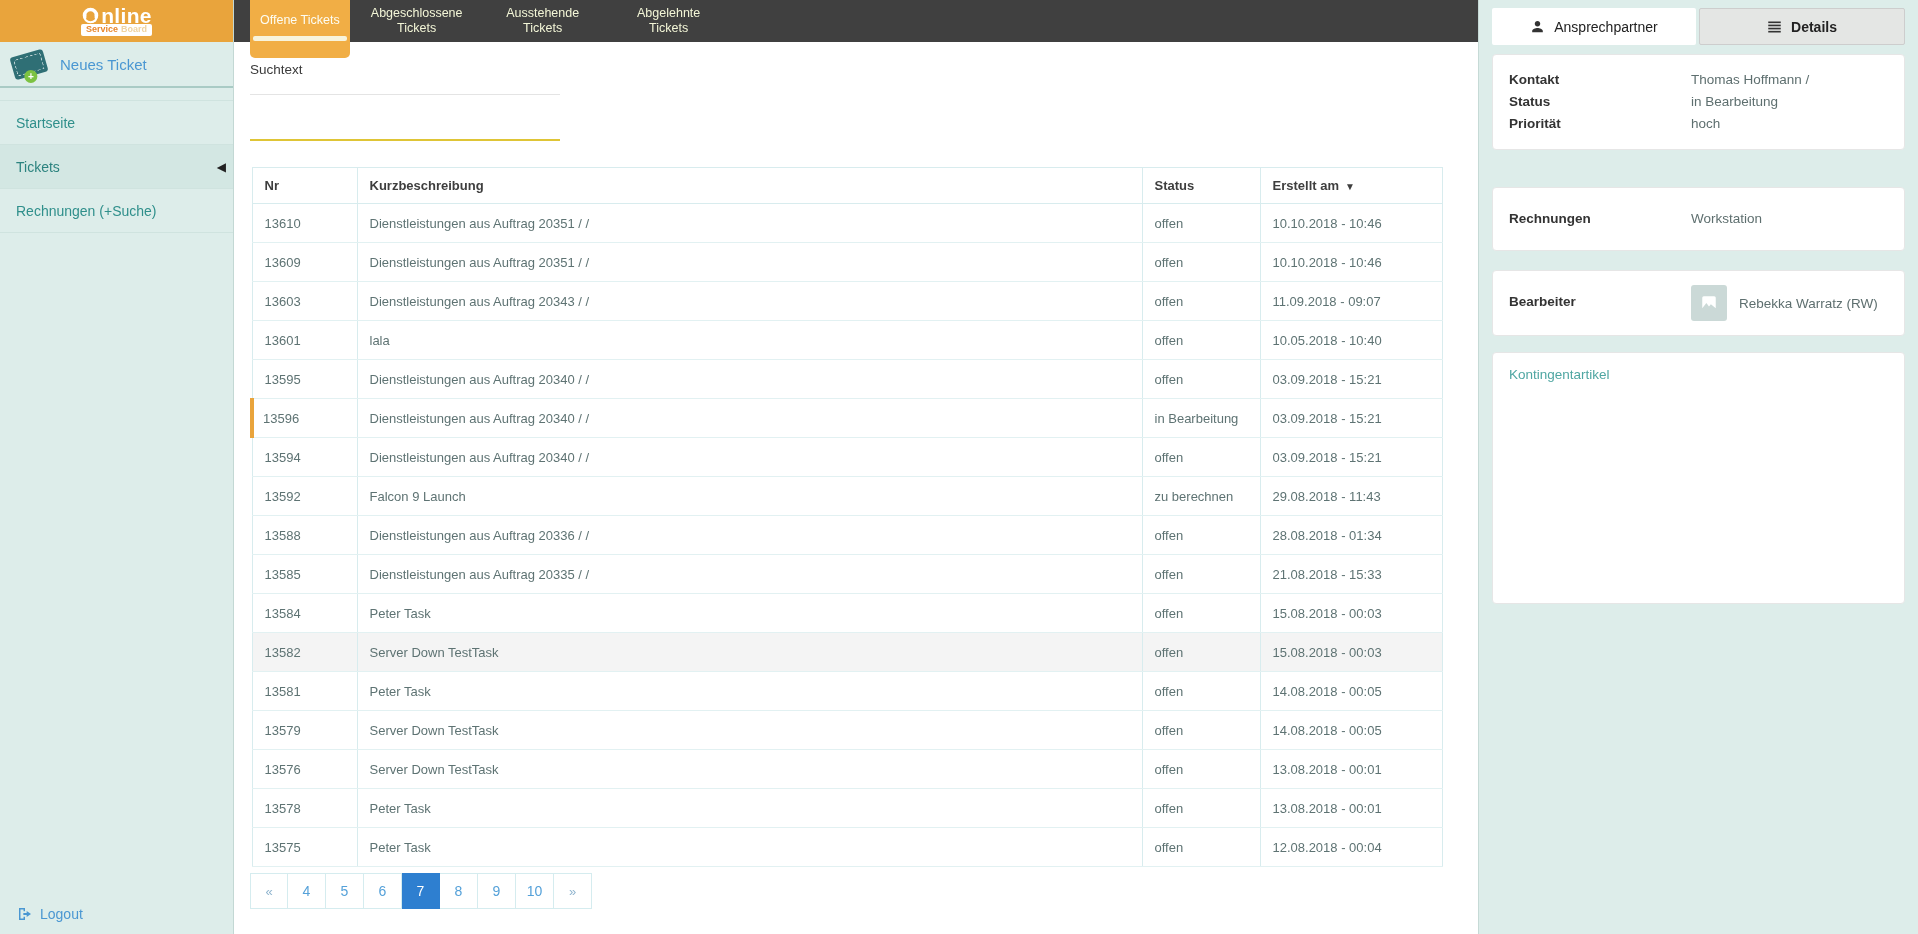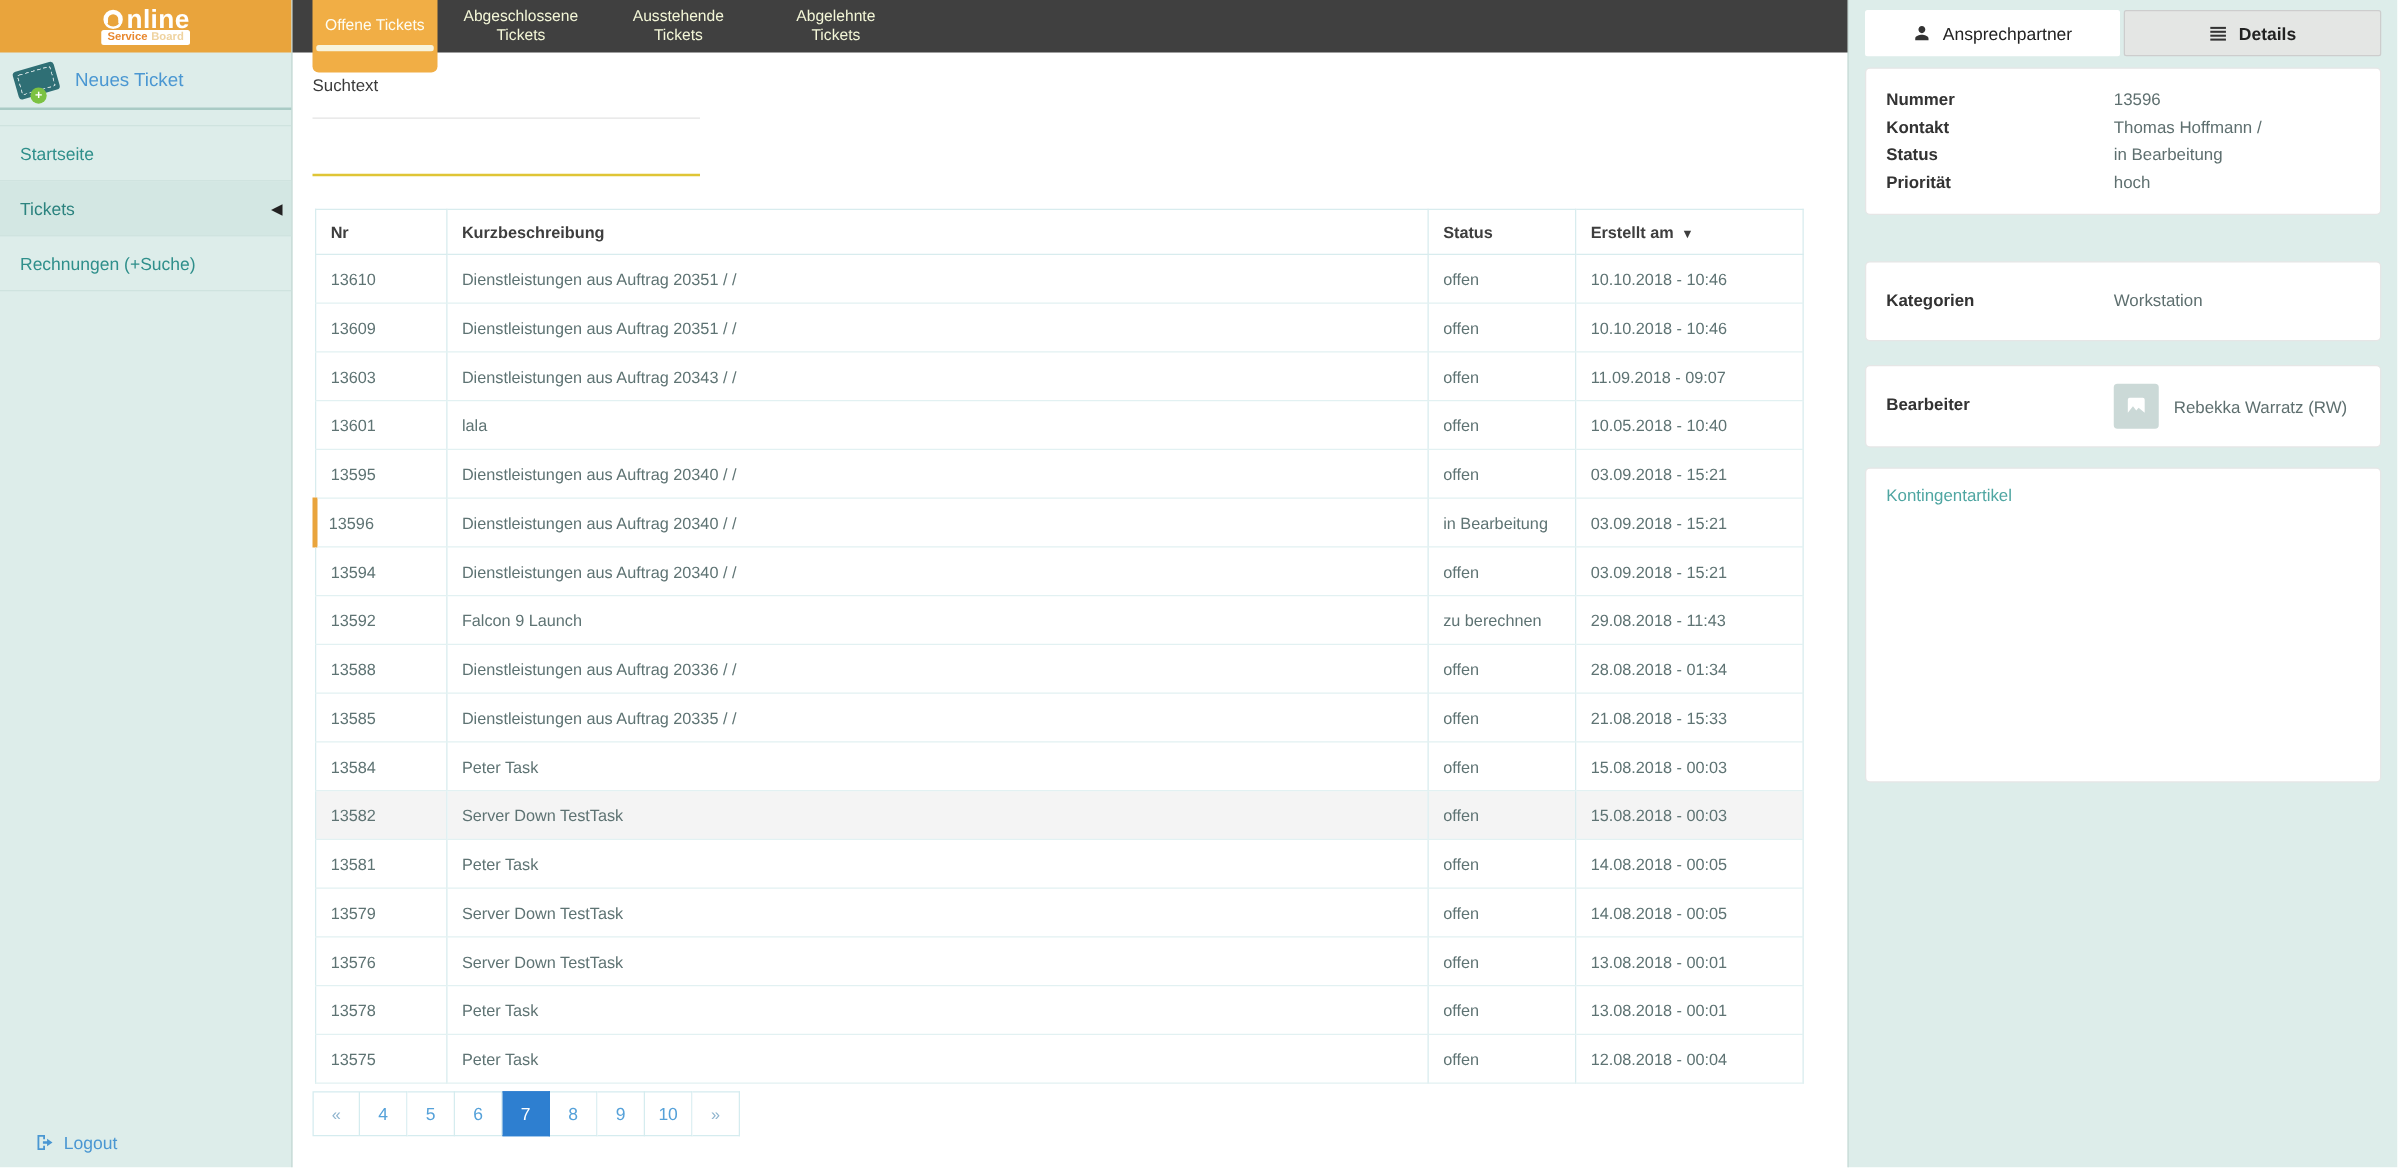--- a/index.html
+++ b/index.html
@@ -20,21 +20,21 @@
   .ticket-icon { position:relative; width:34px; height:23px; background:#2F6F75; border-radius:3px; transform:rotate(-16deg); flex-shrink:0; }
   .ticket-icon::before { content:""; position:absolute; inset:3px; border:1px dashed rgba(255,255,255,.75); border-radius:2px; }
   .ticket-badge { position:absolute; left:9px; bottom:-7px; width:13px; height:13px; background:#7CC242; border-radius:50%; color:#fff; font-size:10px; font-weight:700; line-height:13px; text-align:center; transform:rotate(16deg); }
   .new-ticket-label { color:#4A97D2; font-size:15px; }
 
   .side-nav { margin-top:12px; border-top:1px solid #CFE3DF; }
   .nav-item { position:relative; height:44px; display:flex; align-items:center; padding:0 16px; color:#2F8F8B; font-size:14px; border-bottom:1px solid #CFE3DF; cursor:pointer; }
   .nav-item.active { background:#D3E7E3; color:#2C837F; }
   .nav-item .chev { position:absolute; right:7px; color:#222; font-size:12px; }
 
-  .logout { position:absolute; left:28px; bottom:12px; display:flex; align-items:center; gap:7px; color:#4A97D2; font-size:14px; cursor:pointer; }
+  .logout { position:absolute; left:17px; bottom:12px; display:flex; align-items:center; gap:7px; color:#4A97D2; font-size:14px; cursor:pointer; }
 
   
   .main { flex:1; min-width:0; background:#fff; display:flex; flex-direction:column; }
   .topbar { height:42px; background:#404040; display:flex; align-items:stretch; padding-left:16px; gap:8px; flex-shrink:0; position:relative; z-index:4; }
   .tab { max-width:118px; padding:0 10px; display:flex; align-items:center; justify-content:center; text-align:center; color:#F3F6D7; font-size:12.5px; line-height:15px; cursor:pointer; }
   .tab.active { background:#F1AE45; color:#FDFDF3; height:58px; border-radius:0 0 5px 5px; white-space:nowrap; position:relative; align-items:flex-start; padding-top:13px; }
   .tab.active::after { content:""; position:absolute; left:3px; right:3px; top:36px; height:5px; background:#F8F4DC; border-radius:2px; }
 
   .content { flex:1; padding:18px 0 0 16px; overflow:hidden; }
   .search-field { width:310px; padding-bottom:16px; border-bottom:1px solid #E4E4E4; cursor:text; }
@@ -290,40 +290,36 @@
             <rect x="2" y="9" width="20" height="2.6" fill="#333"></rect>
             <rect x="2" y="14" width="20" height="2.6" fill="#333"></rect>
             <rect x="2" y="19" width="20" height="2.6" fill="#333"></rect>
           </svg>
           <span>Details</span>
         </div>
       </div>
 
     <div class="card card-main" id="card-main">
         <div class="frow">
-          <span class="flabel">Nummer</span>
-          <span class="fvalue">13596</span>
-        </div>
-        <div class="frow">
           <span class="flabel">Kontakt</span>
           <span class="fvalue">Thomas Hoffmann /</span>
         </div>
         <div class="frow">
           <span class="flabel">Status</span>
           <span class="fvalue">in Bearbeitung</span>
         </div>
         <div class="frow">
           <span class="flabel">Priorität</span>
           <span class="fvalue">hoch</span>
         </div>
       </div>
 
     <div class="card card-kat">
       <div class="frow">
-        <span class="flabel">Kategorien</span>
+        <span class="flabel">Rechnungen</span>
         <span class="fvalue">Workstation</span>
       </div>
     </div>
 
     <div class="card card-bear">
       <div class="bear-row">
         <span class="flabel">Bearbeiter</span>
         <span class="avatar">
           <svg width="18" height="18" viewBox="0 0 24 24" fill="#fff">
             <path d="M21 19V5a2 2 0 0 0-2-2H5a2 2 0 0 0-2 2v14l5.5-7 3.5 4.5 2.5-3z"></path>

